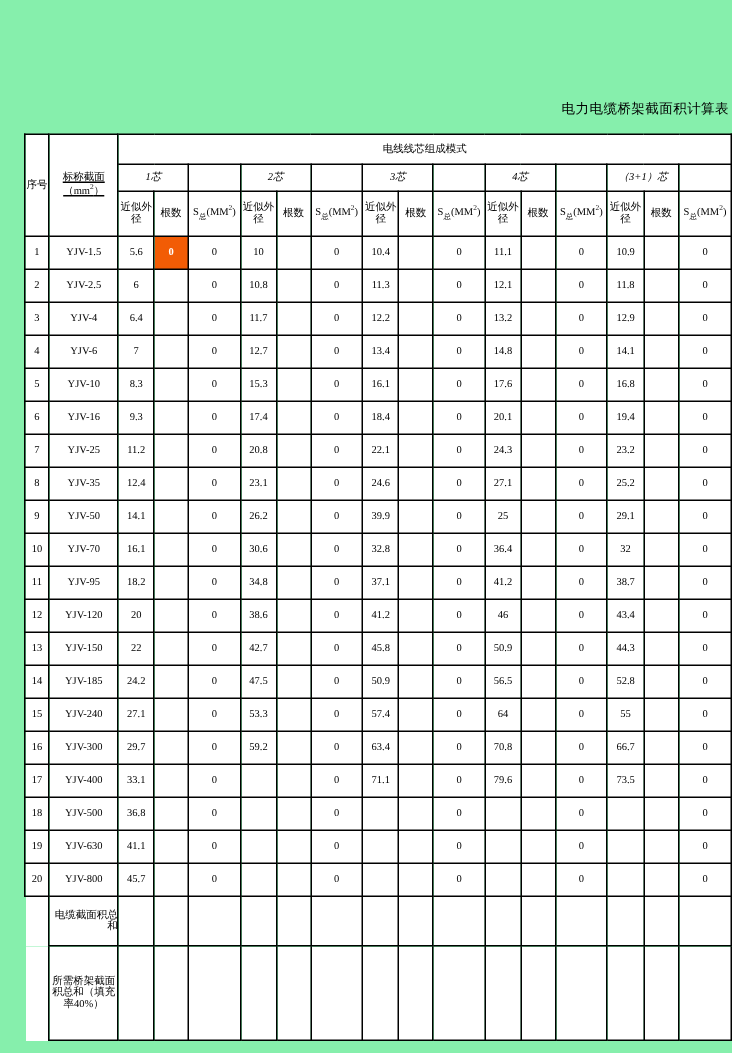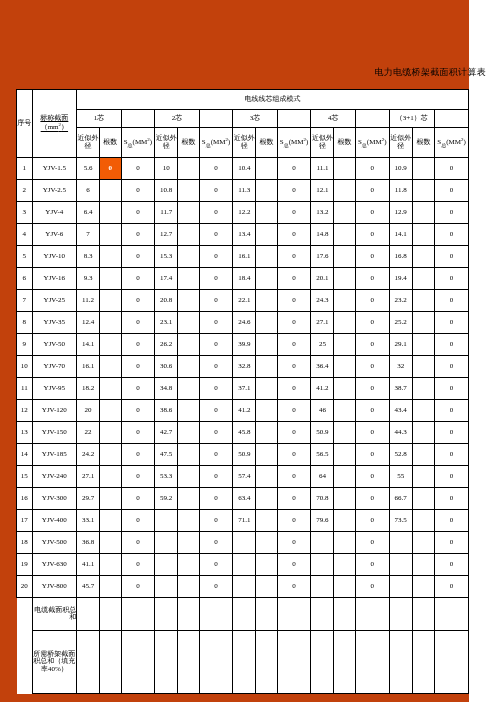--- a/index.html
+++ b/index.html
@@ -11,21 +11,22 @@
     width: 496px;
     height: 702px;
     font-family: "Liberation Serif", "DejaVu Serif", serif;
     color: #000000;
     overflow: hidden;
   }
   #page {
     position: relative;
     width: 469px;
     height: 702px;
-    background: #c2410c;
+    background: #86efac;
+    padding-left: 19px;
   }
   .title-bar {
     position: absolute;
     left: 0;
     top: 66px;
     width: 486px;
     text-align: right;
     font-size: 9px;
     letter-spacing: 0.3px;
     color: #000;
@@ -51,21 +52,21 @@
     overflow: hidden;
   }
   
   col.c-seq      { width: 18px; }
   col.c-spec     { width: 50px; }
   col.c-dia      { width: 26px; }
   col.c-cnt      { width: 26px; }
   col.c-sum      { width: 38px; }
 
   .hdr-mode { height: 20px; font-size: 7.5px; }
-  .hdr-core { height: 18px; font-size: 7.5px; }
+  .hdr-core { height: 18px; font-size: 7.5px; font-style: italic; }
   .hdr-sub  { height: 30px; font-size: 6.5px; }
   .hdr-seq  { font-size: 7.5px; }
   .hdr-spec { font-size: 7.5px; text-align: left; padding-left: 4px; text-decoration: underline; }
 
   td.cnt-cell {
     background: #FF6600;
   }
   td.cnt-cell.active {
     background: #F25C05;
     color: #ffffff;

